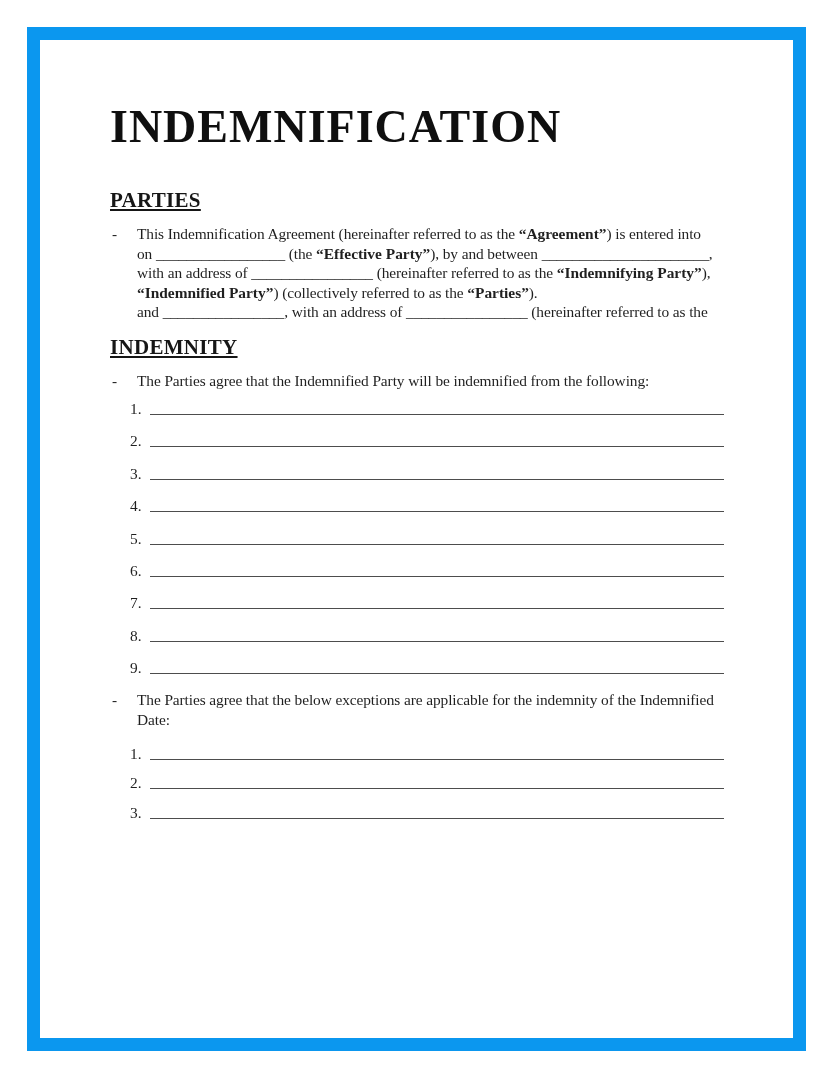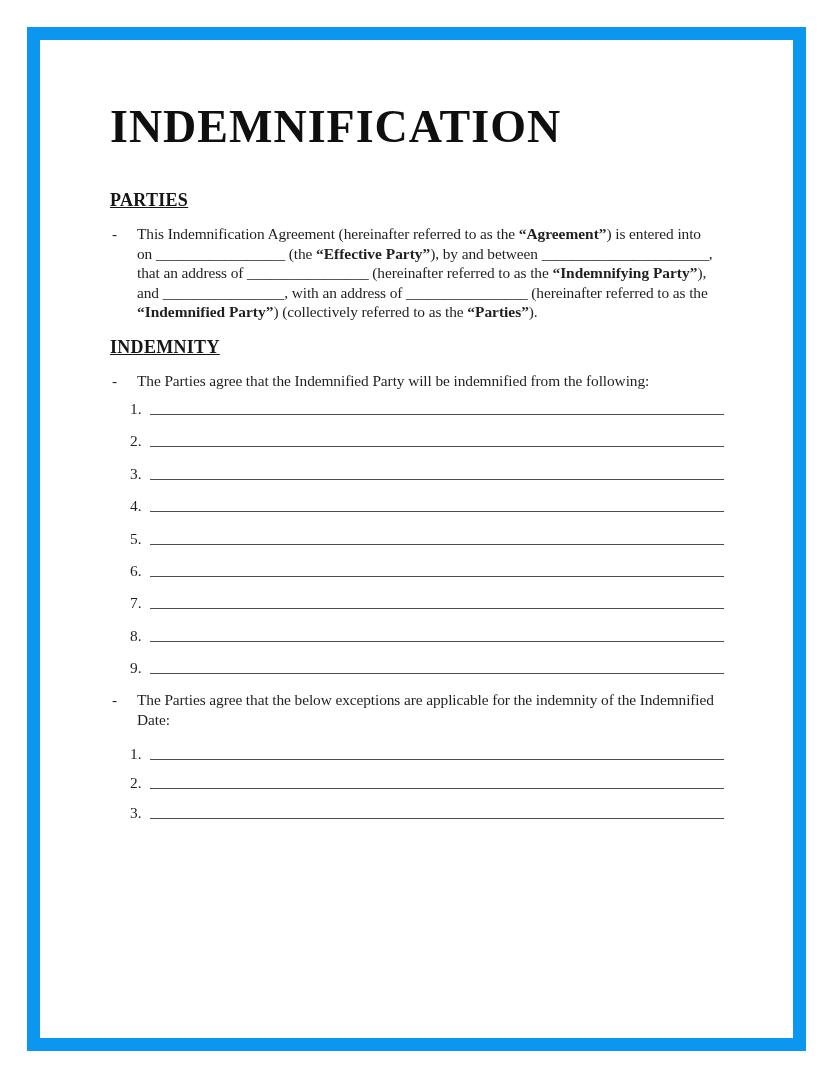--- a/index.html
+++ b/index.html
@@ -27,21 +27,21 @@
     text-align:left;
     font-weight:bold;
     font-size:46px;
     line-height:57px;
     letter-spacing:1px;
     color:#0f0f0f;
   }
   .doc-title span{display:block;}
   .section-heading{
     margin-top:15px;
-    font-size:18px;
+    font-size:21px;
     line-height:20px;
     font-weight:bold;
     text-decoration:underline;
     letter-spacing:0.3px;
     color:#161616;
   }
   .bullet-para{
     display:flex;
     margin-top:14px;
     font-size:15.4px;
@@ -81,23 +81,23 @@
     <span>INDEMNIFICATION</span>
   </h1>
   <div id="sections">
       <div class="section">
         <div class="section-heading">PARTIES</div>
         <div class="bullet-para">
           <span class="bullet">-</span>
           <div class="para-lines">
             <div class="para-line"><span>This Indemnification Agreement (hereinafter referred to as the </span><span class="b">“Agreement”</span><span>) is entered into</span></div>
             <div class="para-line"><span>on _________________ (the </span><span class="b">“Effective Party”</span><span>), by and between ______________________,</span></div>
-            <div class="para-line"><span>that an address of ________________ (hereinafter referred to as the </span><span class="b">“Indemnifying Party”</span><span>),</span></div>
+            <div class="para-line"><span>with an address of ________________ (hereinafter referred to as the </span><span class="b">“Indemnifying Party”</span><span>),</span></div>
+            <div class="para-line"><span class="b">“Indemnified Party”</span><span>) (collectively referred to as the </span><span class="b">“Parties”</span><span>).</span></div>
             <div class="para-line"><span>and ________________, with an address of ________________ (hereinafter referred to as the</span></div>
-            <div class="para-line"><span class="b">“Indemnified Party”</span><span>) (collectively referred to as the </span><span class="b">“Parties”</span><span>).</span></div>
           </div>
         </div>
       </div>
       <div class="section">
         <div class="section-heading">INDEMNITY</div>
         <div class="bullet-para">
           <span class="bullet">-</span>
           <div class="para-lines">
             <div class="para-line"><span>The Parties agree that the Indemnified Party will be indemnified from the following:</span></div>
           </div>

